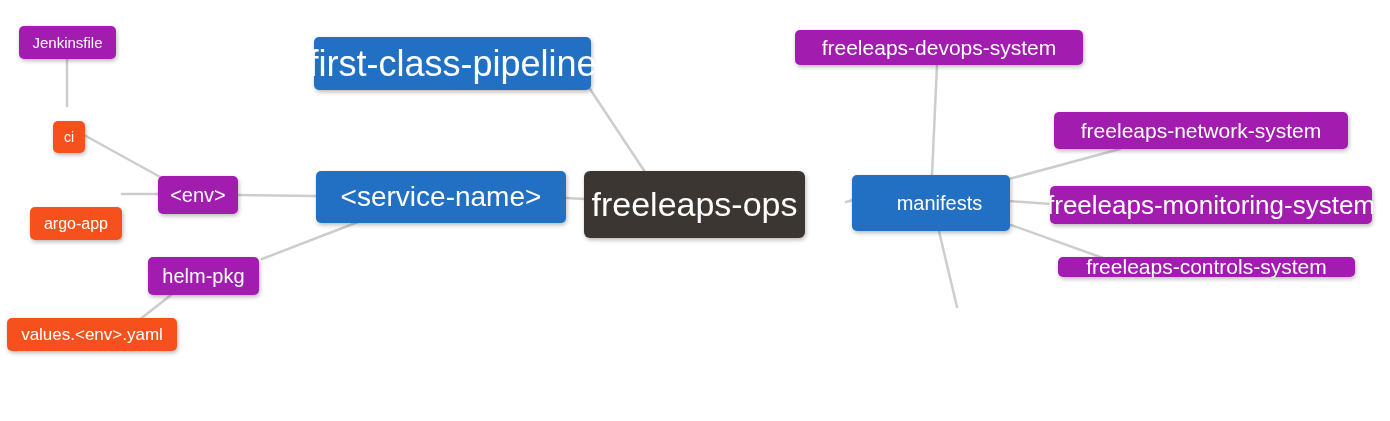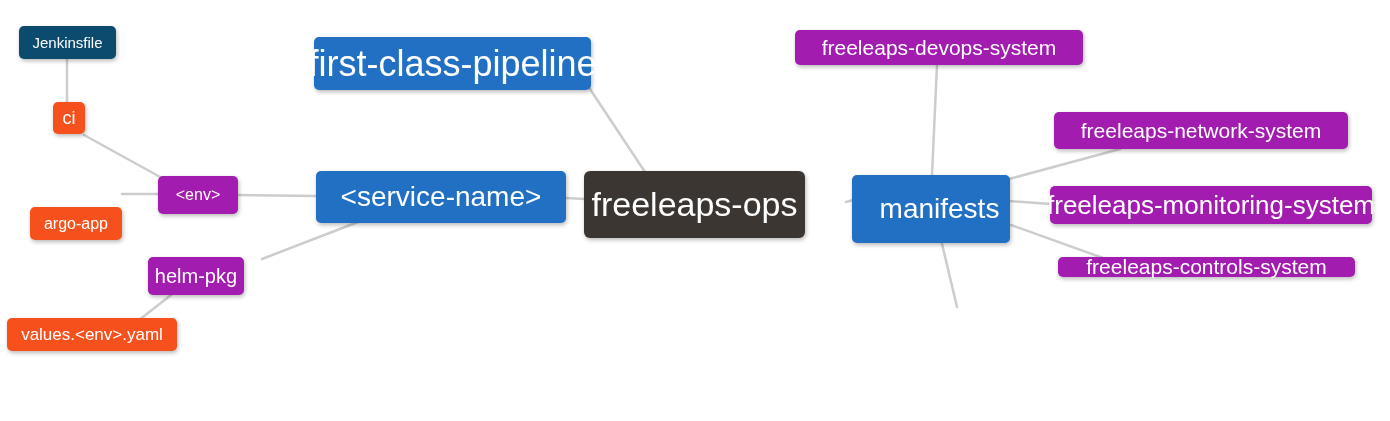--- a/index.html
+++ b/index.html
@@ -37,33 +37,33 @@
     white-space: nowrap;
     border-radius: 5px;
     box-shadow: 1px 2px 4px rgba(0,0,0,0.28);
     cursor: pointer;
     box-sizing: border-box;
   }
   .lv0 { background: #3b3632; border-radius: 6px; }
   .lv1 { background: #2170c3; }
   .lv2 { background: #a21caf; }
   .lv3 { background: #f6511d; }
-  .lv4 { background: #0c4a6e; }
+  .lv4 { background: #a21caf; }
 
   
   .n-jenkinsfile          { left: 19px;   top: 26px;  width: 97px;  height: 33px; font-size: 15px; }
-  .n-ci                   { left: 53px;   top: 102px; width: 32px;  height: 32px; font-size: 18px; }
+  .n-ci                   { left: 53px;   top: 121px; width: 32px;  height: 32px; font-size: 14px; }
   .n-argo-app             { left: 30px;   top: 178px; width: 92px;  height: 33px; font-size: 16px; margin-top: 29px; }
-  .n-env                  { left: 158px;  top: 176px; width: 80px;  height: 38px; font-size: 16px; }
-  .n-helm-pkg             { left: 148px;  top: 257px; width: 96px; height: 38px; font-size: 20px; }
+  .n-env                  { left: 158px;  top: 176px; width: 80px;  height: 38px; font-size: 20px; }
+  .n-helm-pkg             { left: 148px;  top: 257px; width: 111px; height: 38px; font-size: 20px; }
   .n-values-env-yaml      { left: 7px;    top: 318px; width: 170px; height: 33px; font-size: 17px; }
   .n-first-class-pipeline { left: 314px;  top: 37px;  width: 277px; height: 53px; font-size: 36px; }
   .n-service-name         { left: 316px;  top: 171px; width: 250px; height: 52px; font-size: 28px; }
   .n-freeleaps-ops        { left: 584px;  top: 171px; width: 221px; height: 67px; font-size: 34px; }
-  .n-manifests            { left: 852px;  top: 175px; width: 158px; height: 68px; font-size: 28px; padding-left: 17px; }
+  .n-manifests            { left: 852px;  top: 175px; width: 158px; height: 56px; font-size: 20px; padding-left: 17px; }
   .n-devops-system        { left: 795px;  top: 30px;  width: 288px; height: 35px; font-size: 21px; }
   .n-network-system       { left: 1054px; top: 112px; width: 294px; height: 37px; font-size: 21px; }
   .n-monitoring-system    { left: 1050px; top: 186px; width: 322px; height: 38px; font-size: 26px; }
   .n-controls-system      { left: 1058px; top: 257px; width: 297px; height: 20px; font-size: 21px; }
   .n-storage-system       { left: 815px;  top: 307px; width: 287px; height: 37px; font-size: 21px; }
 </style>
 </head>
 <body>
 
 <div class="canvas">

